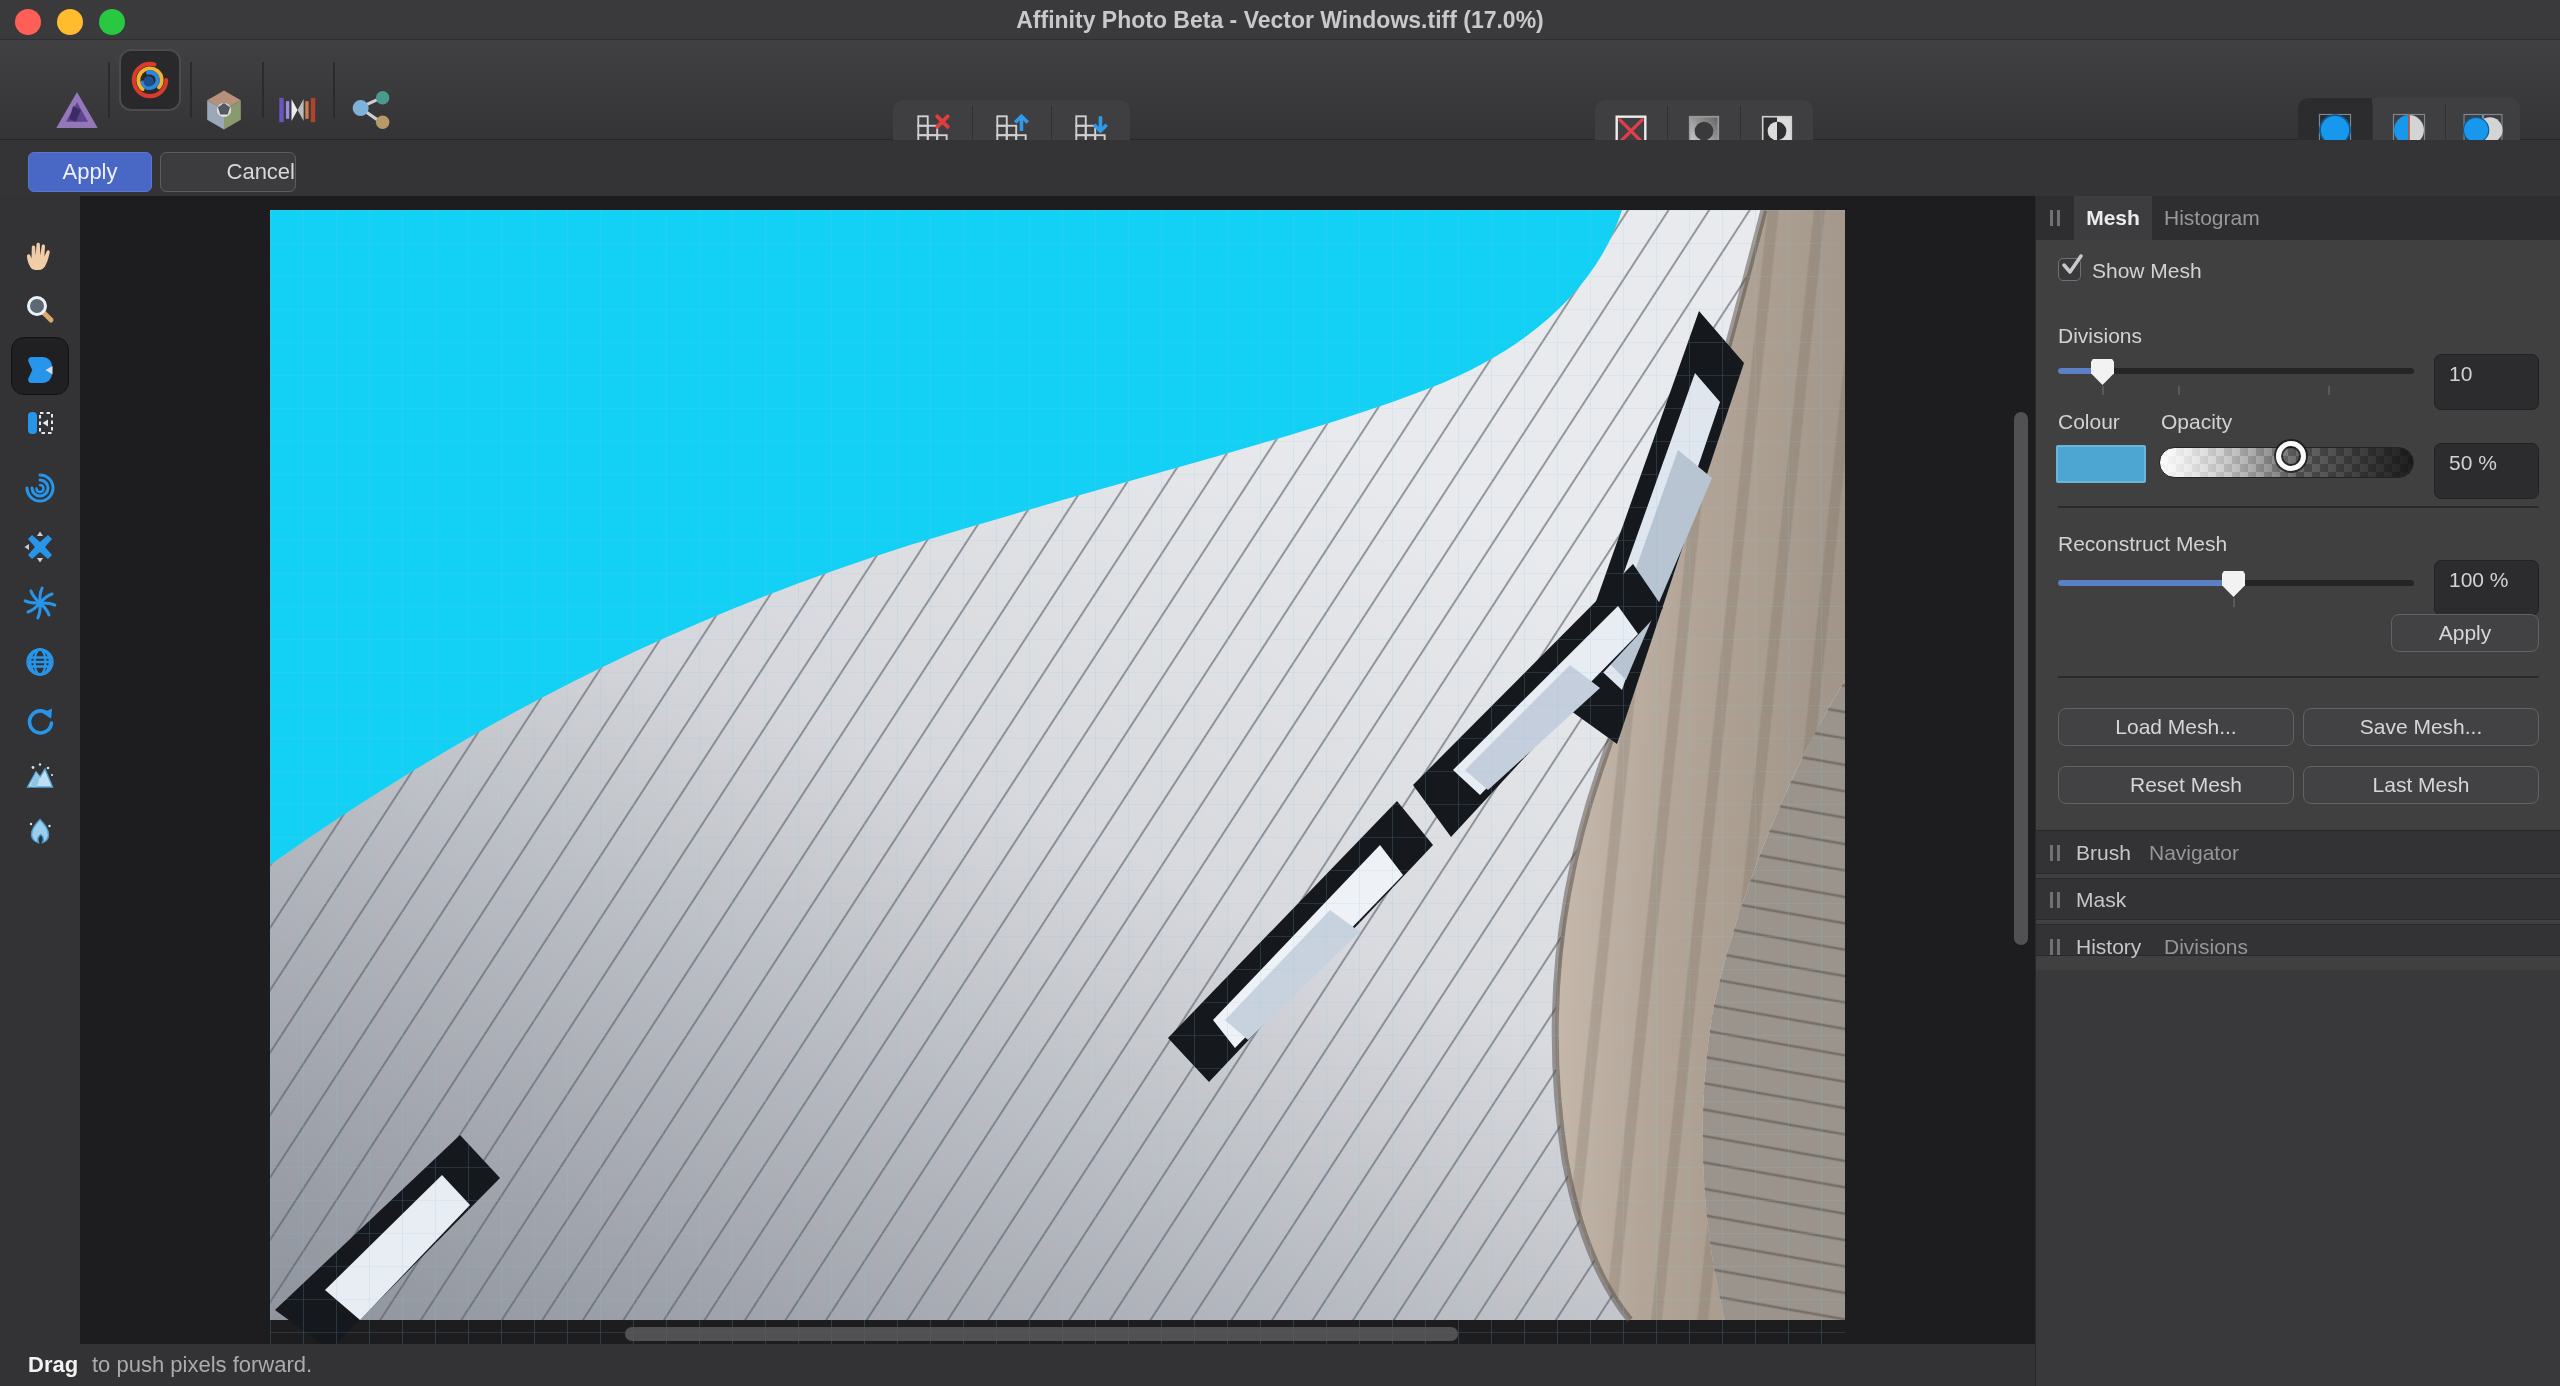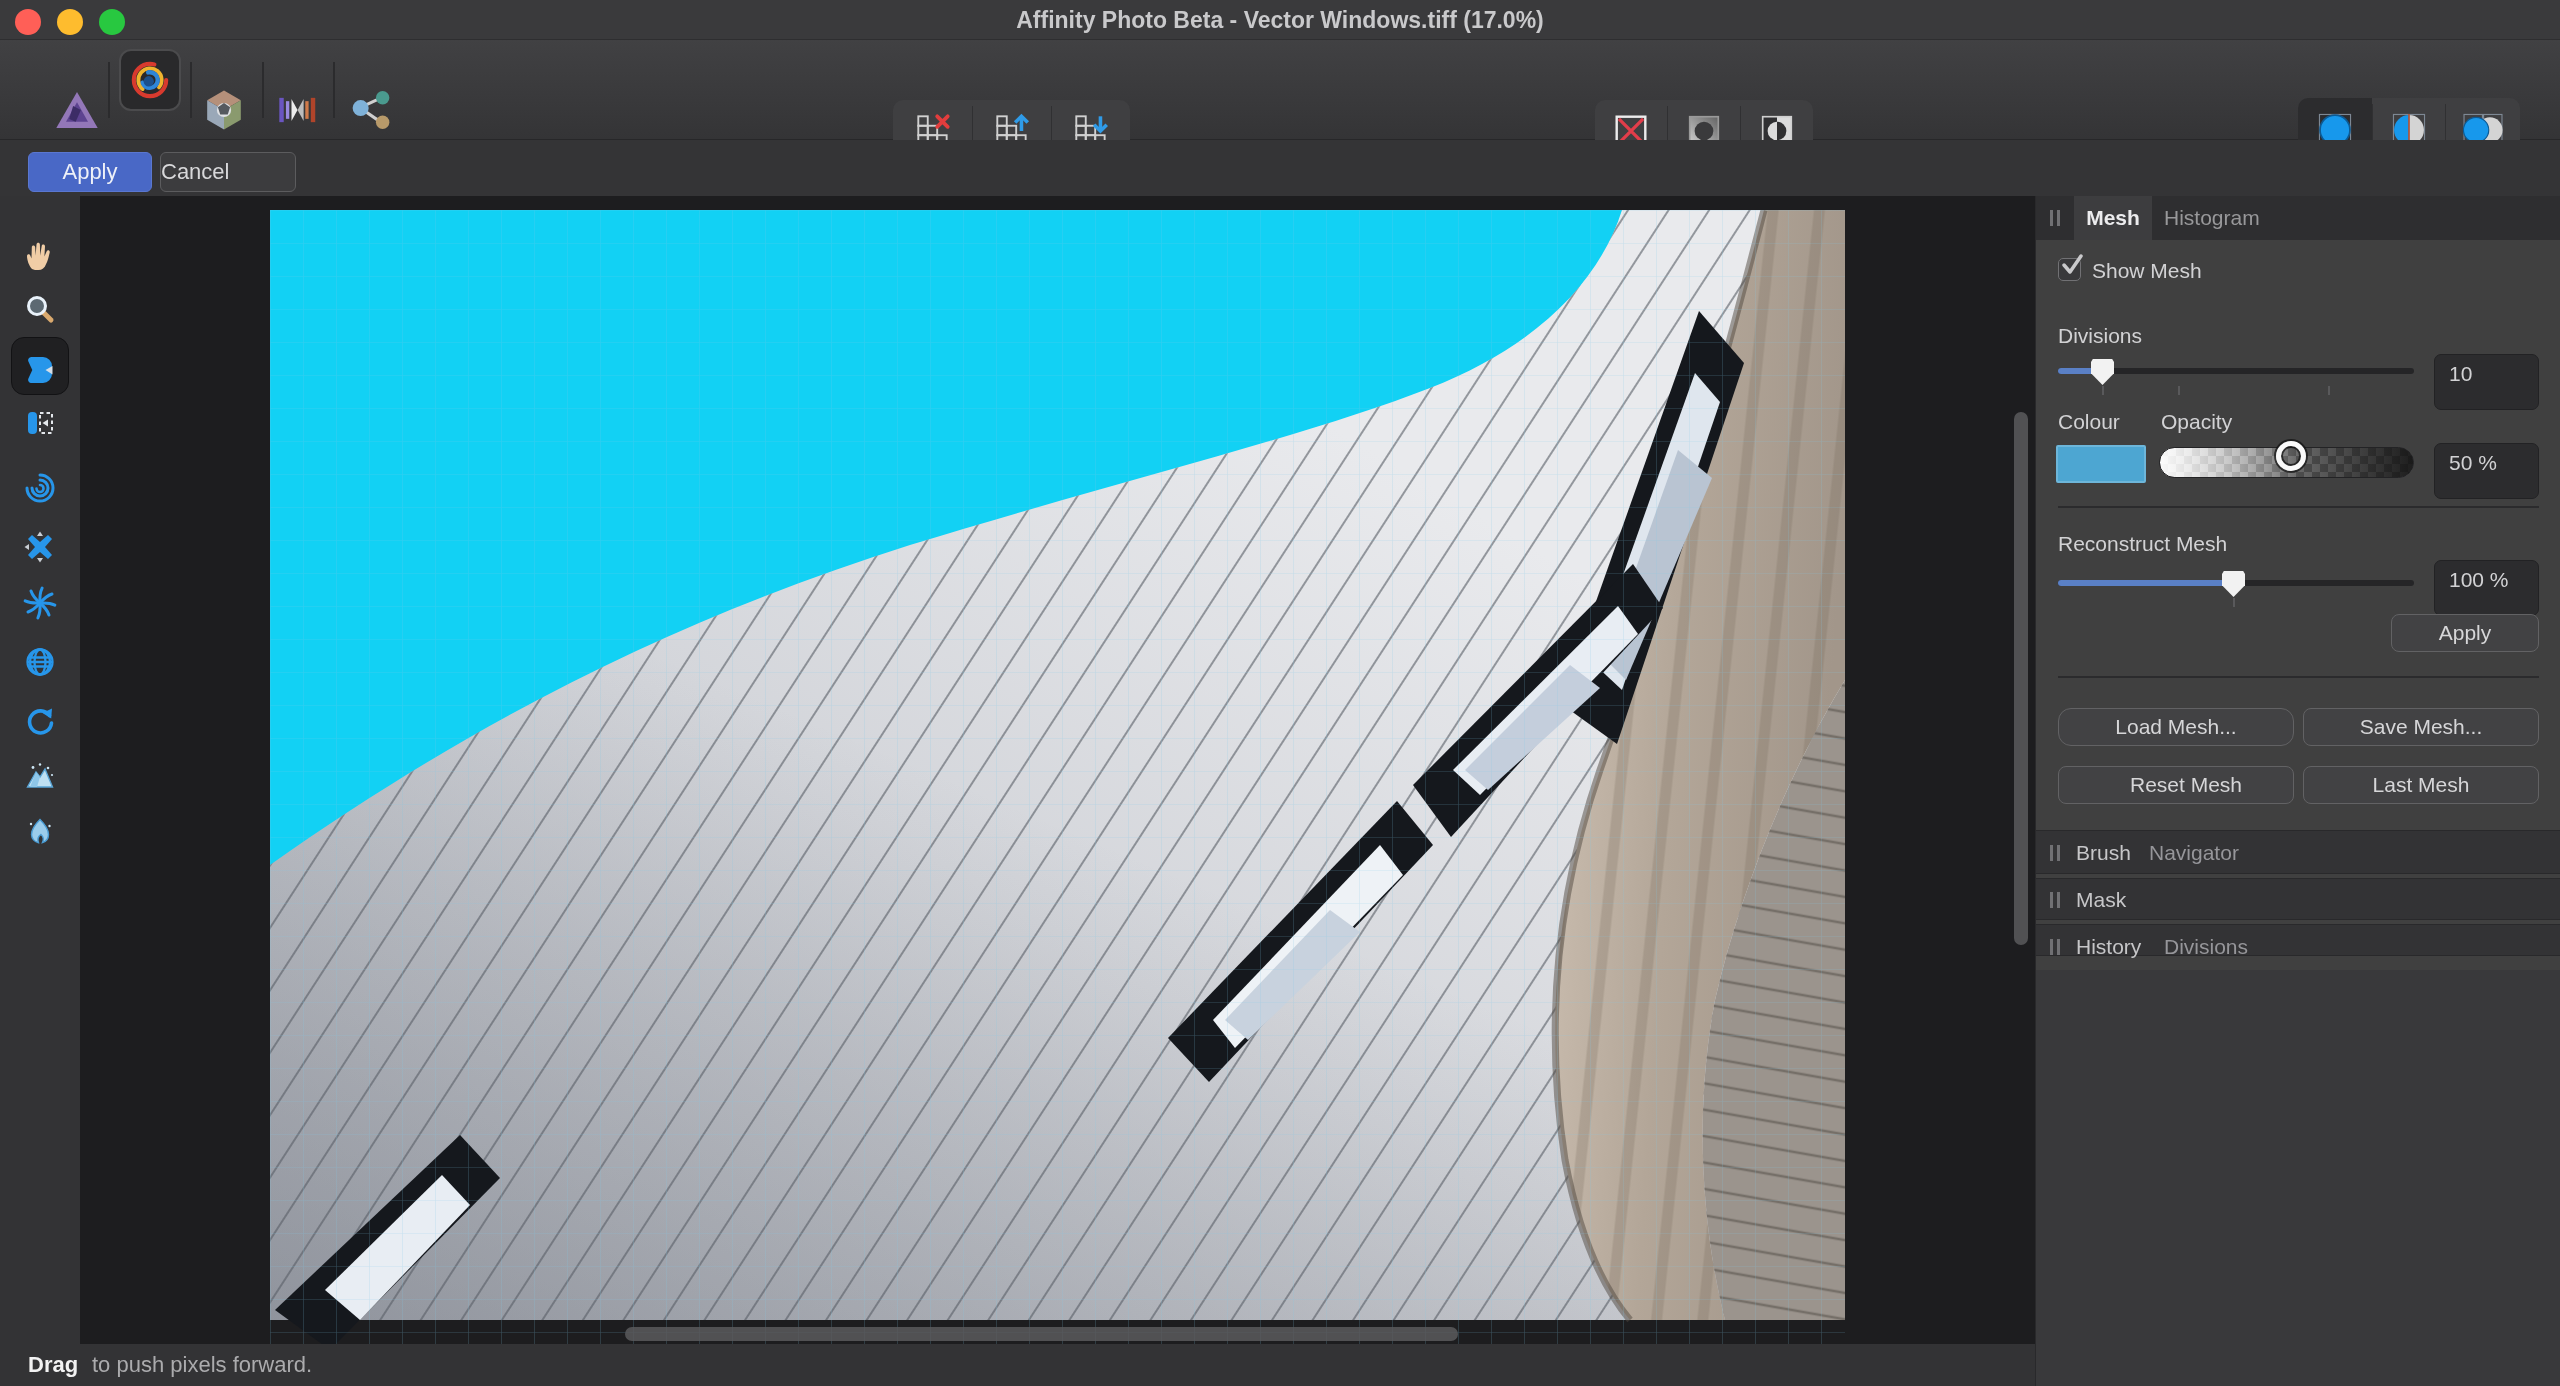--- a/index.html
+++ b/index.html
@@ -27,21 +27,21 @@
   .tb-btn { position:absolute; top:0; height:62px; display:flex; align-items:center; justify-content:center; }
   .tb-sep { position:absolute; top:6px; width:1px; height:50px; background:#303032; }
   .tb-pressed { background:#2c2c2e; border-radius:10px 0 0 10px; }
 
   .actionbar { position:absolute; left:0; top:140px; width:2560px; height:56px; background:#343436; }
   .btn-apply { position:absolute; left:28px; top:12px; width:124px; height:40px;
                background:#4968c6; border:1px solid #5a77d0; border-radius:6px;
                color:#eef1f8; font-size:22px; text-align:center; line-height:38px; }
   .btn-cancel { position:absolute; left:160px; top:12px; width:136px; height:40px;
                 background:#3c3c3e; border:1px solid #5c5c5e; border-radius:6px;
-                color:#d8d8da; font-size:22px; text-align:left; line-height:38px; }
+                color:#d8d8da; font-size:22px; text-align:right; line-height:38px; }
 
   
   .toolrail { position:absolute; left:0; top:196px; width:80px; height:1148px; background:#333335; }
   .tool { position:absolute; left:23px; width:34px; height:34px; }
   .tool-selected-bg { position:absolute; left:11px; top:141px; width:58px; height:58px;
                       background:#202022; border:1px solid #121214; border-radius:13px; }
 
   
   .canvas { position:absolute; left:80px; top:196px; width:1955px; height:1148px; background:#1d1d1f; overflow:hidden; }
   .photo { position:absolute; left:190px; top:14px; width:1575px; height:1140px; }
@@ -480,21 +480,21 @@
     <div class="lbl" style="left:22px; top:336px;">Reconstruct Mesh</div>
     <div class="slider-track" style="left:22px; top:384px; width:356px;"></div>
     <div class="slider-fill" style="left:22px; top:384px; width:175px;"></div>
     <div class="slider-thumb" style="left:186px; top:375px;"></div>
     <div class="tick" style="left:197px; top:402px;"></div>
     <div class="valuebox" style="top:364px;">100 %</div>
     <div class="pbtn" style="left:355px; top:418px; width:148px;">Apply</div>
 
     <div class="divider" style="top:480px;"></div>
 
-    <div class="pbtn" style="left:22px; top:512px; width:236px;border-radius:13px;">Load Mesh...</div>
+    <div class="pbtn" style="left:22px; top:512px; width:236px;">Load Mesh...</div>
     <div class="pbtn" style="left:267px; top:512px; width:236px;">Save Mesh...</div>
     <div class="pbtn" style="left:22px; top:570px; width:236px;padding-left:20px;">Reset Mesh</div>
     <div class="pbtn" style="left:267px; top:570px; width:236px;">Last Mesh</div>
 
     <div class="strip" style="top:634px; height:44px;">
       <div class="drag-handle" style="left:8px; top:14px;">
           <i></i>
           <i></i>
         </div>
       <div class="strip-lbl1">Brush</div>

